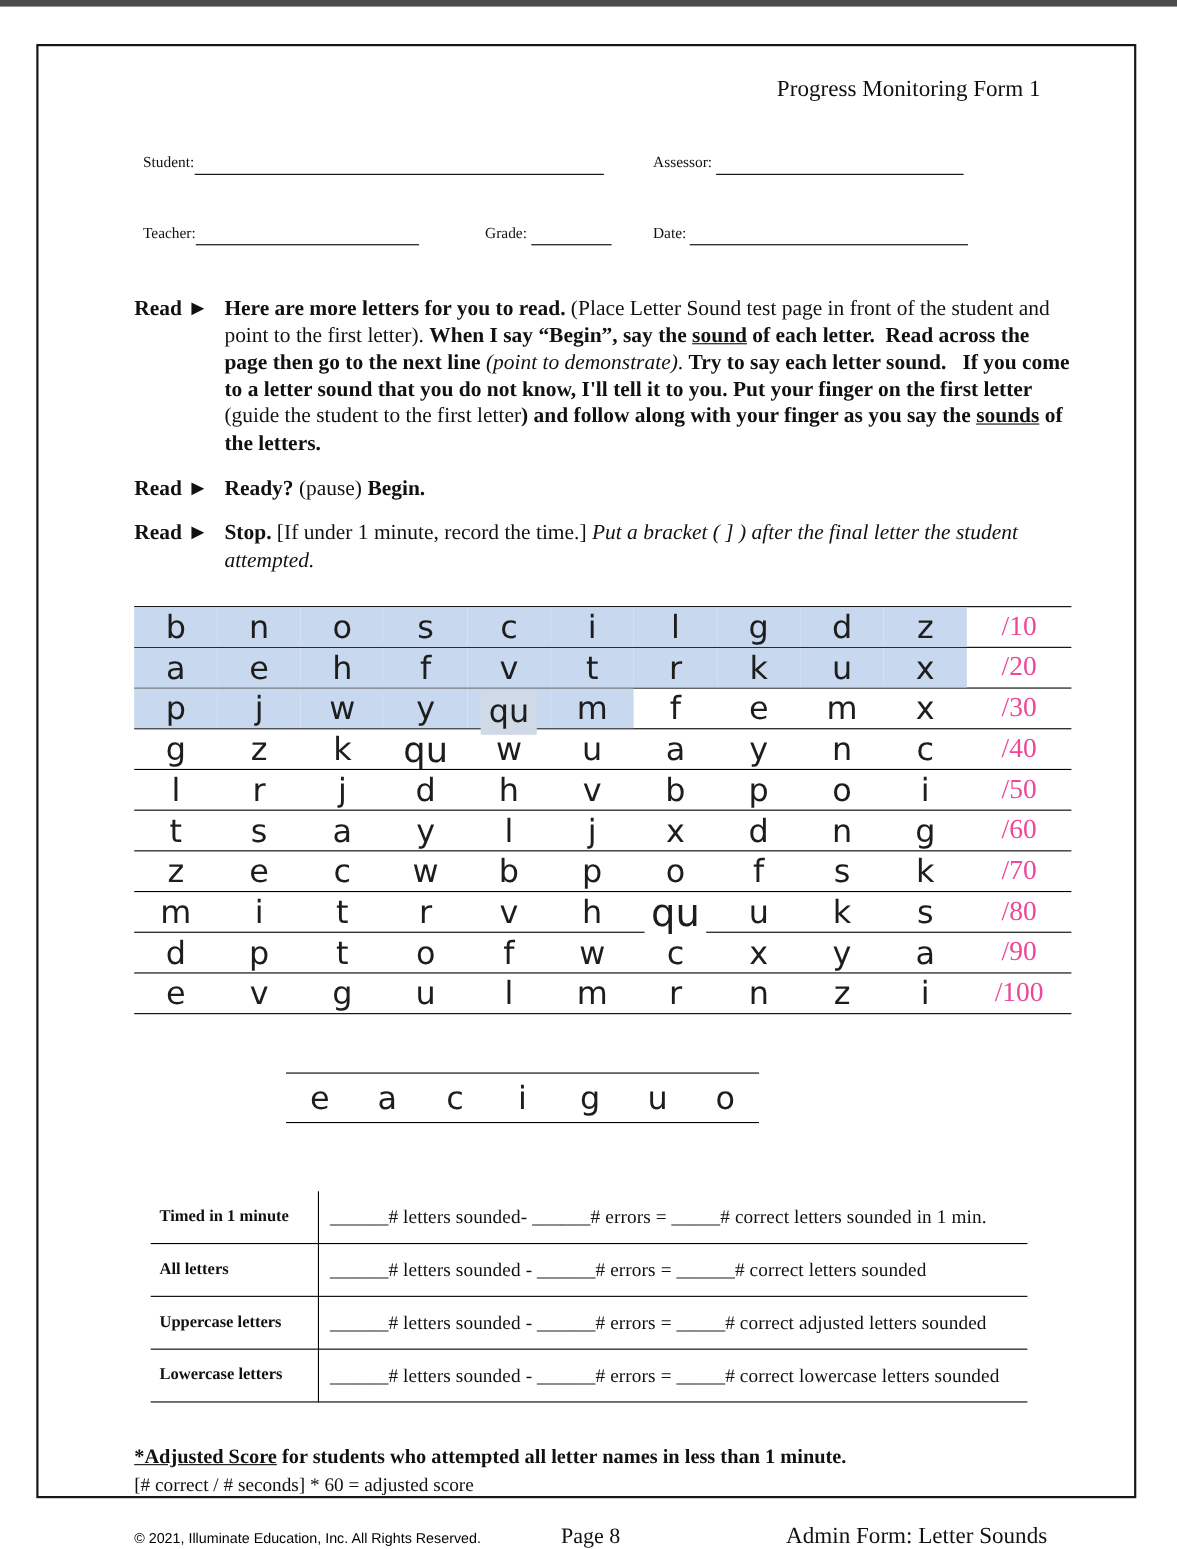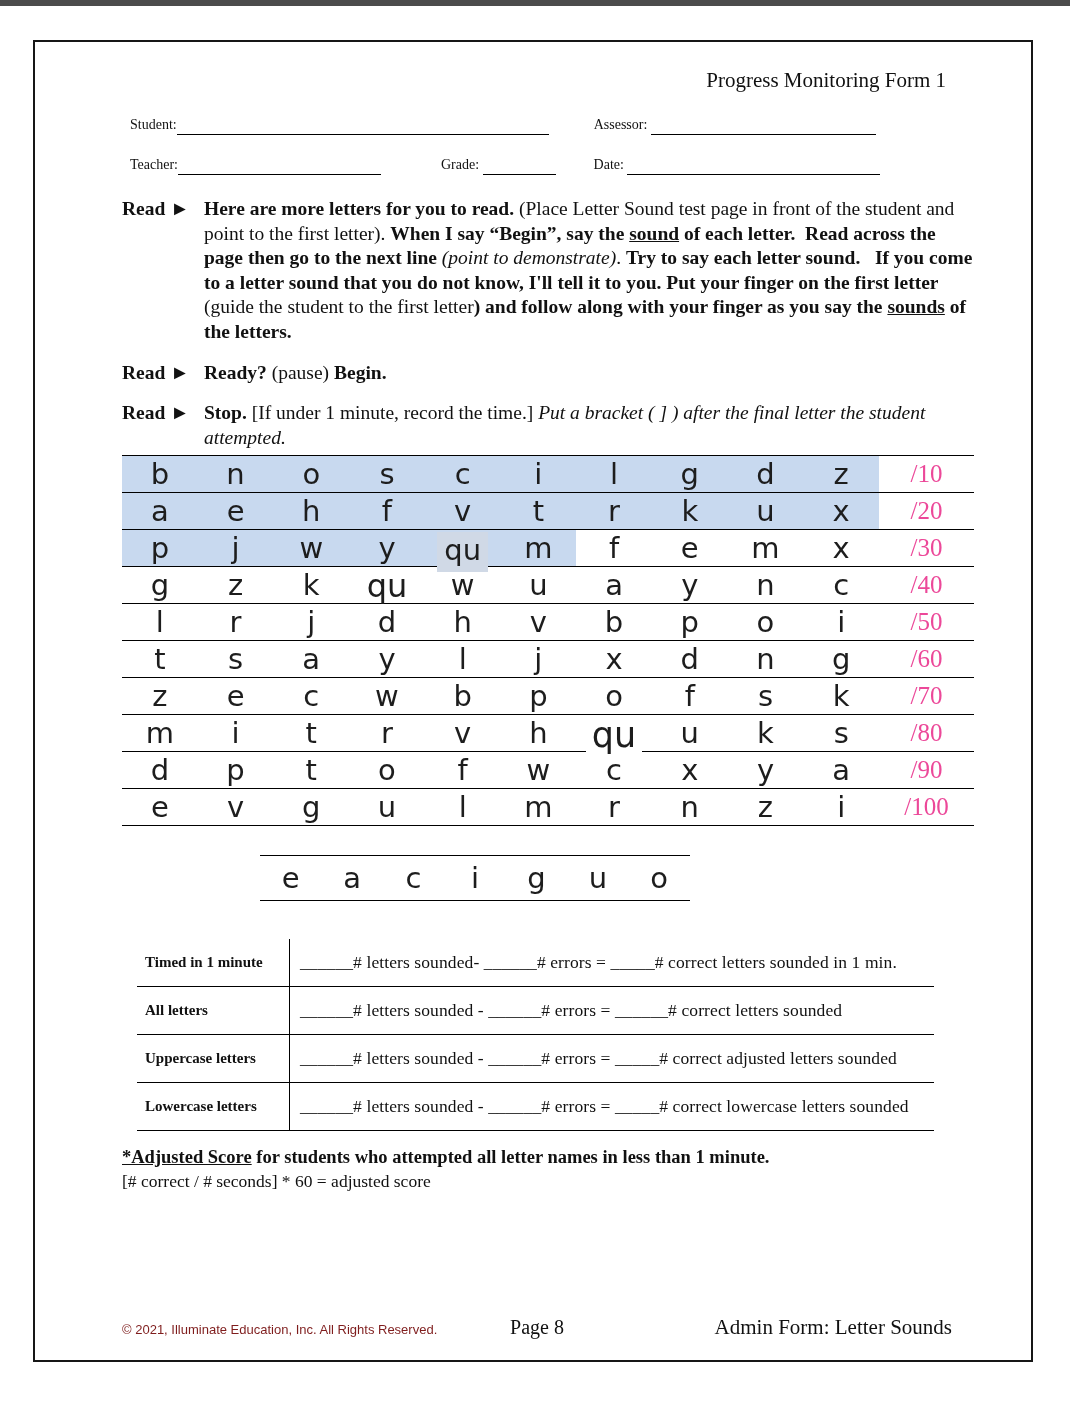--- a/index.html
+++ b/index.html
@@ -10,21 +10,21 @@
   }
   .scan-strip{
     position:absolute;top:0;left:0;width:1070px;height:6px;
     background:#4c4c4c;
   }
   .page{
     position:absolute;left:33px;top:40px;width:1000px;height:1322px;
     border:2px solid #161616;background:#fff;
     box-sizing:border-box;
     padding:14px 57px 0 87px;
-    display:flex;flex-direction:column;
+    display:flex;flex-direction:column;gap:24px;
   }
   
   .form-title{
     text-align:right;padding-right:28px;font-size:21px;margin-top:12px;
   }
   
   .fieldrow{display:flex;align-items:center;font-size:14px;margin-left:8px;}
   .fieldrow.r1{margin-top:24px;}
   .fieldrow.r2{margin-top:24px;}
   .blank{display:inline-block;border-bottom:1.6px solid #000;height:15px;transform:translateY(2px);}
@@ -61,21 +61,21 @@
   .st-label{font-weight:bold;font-size:15px;padding:13px 4px 13px 8px;
     border-bottom:1.6px solid #000;display:flex;align-items:center;line-height:21px;}
   .st-formula{border-left:1.6px solid #000;border-bottom:1.6px solid #000;
     font-size:17.5px;display:flex;align-items:center;padding-left:10px;letter-spacing:.1px;}
   
   .adjusted{margin-top:16px;text-align:left;}
   .adj-l1{font-size:18.5px;}
   .adj-l2{font-size:17.5px;margin-top:3px;}
   
   .footer{margin-top:auto;margin-bottom:20px;display:flex;align-items:baseline;padding:0 0 0 -4px;}
-  .f-copy{flex:1;font-family:"Liberation Sans", sans-serif;font-size:13px;color:#7f1d1d;padding-left:-2px;}
+  .f-copy{flex:1;font-family:"Liberation Sans", sans-serif;font-size:13px;color:#000000;padding-left:-2px;}
   .f-page{font-size:20px;}
   .f-admin{flex:1;text-align:right;font-size:21px;padding-right:22px;}
 </style>
 </head>
 <body style="--hl: #c8d9ef; --qubox: #d0d9e6;">
 
 <div class="scan-strip"></div>
 
 <div class="page">
 

